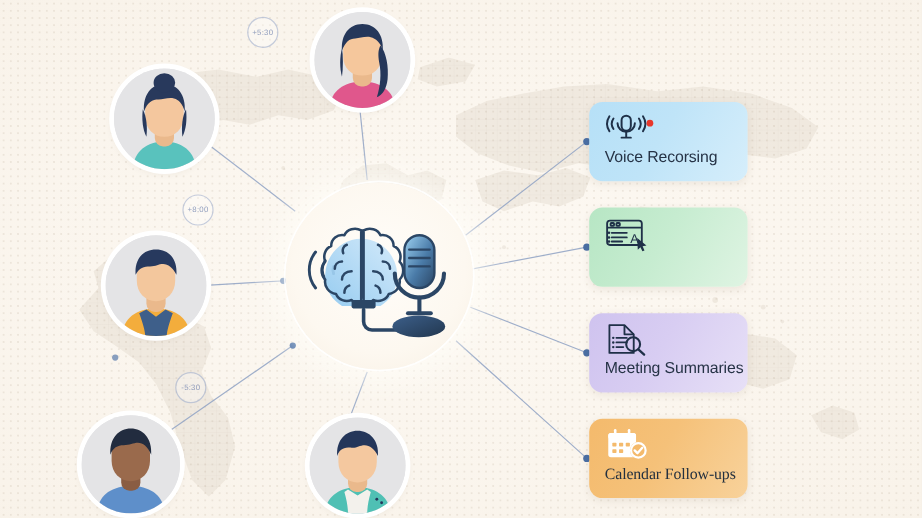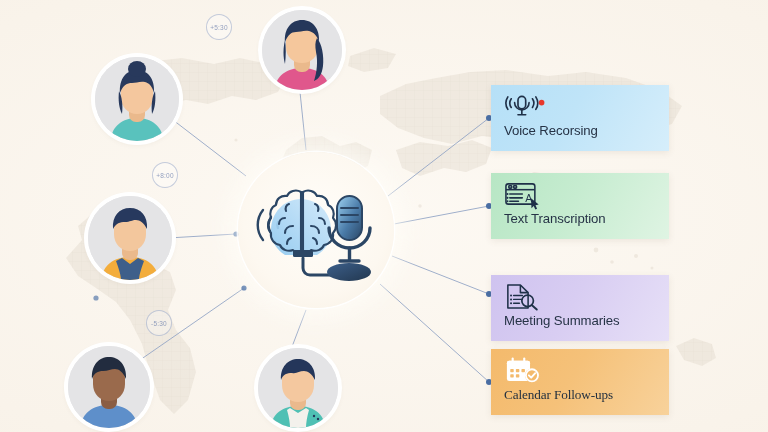--- a/index.html
+++ b/index.html
@@ -55,37 +55,37 @@
     border:1px solid rgba(120,140,185,.42);
     color:rgba(105,125,170,.72);
     display:flex; align-items:center; justify-content:center;
     font-size:6.5px; letter-spacing:.2px;
     background:rgba(255,255,255,.30);
   }
   
   .card {
     position:absolute;
     left:491px;
-    width:178px; height:66px;
-    border-radius:0;
+    width:132px; height:66px;
+    border-radius:11px;
     padding:8px 0 0 13px;
     box-shadow:0 2px 7px rgba(90,70,45,.09);
   }
   .card .ico { height:27px; display:block; }
   .card .ico svg { height:27px; width:auto; display:block; overflow:visible; }
   .card .lbl {
     margin-top:3px;
     font-size:13.2px;
     color:#263346;
     white-space:nowrap;
     letter-spacing:-.1px;
   }
   .card-voice   { top:85px;  background:linear-gradient(120deg,#b6e0f7 0%,#bfe4f8 45%,#d6eefb 100%); }
   .card-text    { top:173px; background:linear-gradient(120deg,#b7e6c4 0%,#c6ecd0 45%,#dff4e3 100%); }
-  .card-summary { top:261px; background:linear-gradient(120deg,#cfc3ef 0%,#d8cdf2 45%,#e7e0f7 100%);margin-top:14px; }
+  .card-summary { top:261px; background:linear-gradient(120deg,#cfc3ef 0%,#d8cdf2 45%,#e7e0f7 100%); }
   .card-cal     { top:349px; background:linear-gradient(120deg,#f4ba6c 0%,#f5c179 45%,#f8d29b 100%); }
   .card-cal .lbl { color:#23303f;font-family:Liberation Serif, serif; }
 </style>
 </head>
 <body>
 
 <div id="stage">
 
   <div class="mapwrap">
     <svg viewBox="0 0 768 432" preserveAspectRatio="none">
@@ -313,21 +313,20 @@
           <line x1="6" y1="17.5" x2="19" y2="17.5"></line>
           <line x1="6" y1="21" x2="15" y2="21"></line>
         </g>
         <circle cx="3.6" cy="13.5" r="1.1" fill="#1f3048"></circle>
         <circle cx="3.6" cy="17.5" r="1.1" fill="#1f3048"></circle>
         <circle cx="3.6" cy="21" r="1.1" fill="#1f3048"></circle>
         <text x="22" y="22" font-family="Liberation Sans, sans-serif" font-size="11" fill="#1f3048">A</text>
         <path d="M28 18l8 6.5-3.3.6 1.6 3.6-1.8.8-1.7-3.6-2.3 2.3z" fill="#1f3048"></path>
       </svg>
     </span>
-    <div class="lbl">Text Transcription</div>
   </div>
 
   <div class="card card-summary">
     <span class="ico">
       <svg viewBox="0 0 38 28">
         <path d="M4 2h13l8 8v16H4z" fill="none" stroke="#1f3048" stroke-width="1.6" stroke-linejoin="round"></path>
         <path d="M17 2v8h8" fill="none" stroke="#1f3048" stroke-width="1.6" stroke-linejoin="round"></path>
         <g stroke="#1f3048" stroke-width="1.5" stroke-linecap="round">
           <line x1="10" y1="13" x2="19" y2="13"></line>
           <line x1="10" y1="17" x2="19" y2="17"></line>

